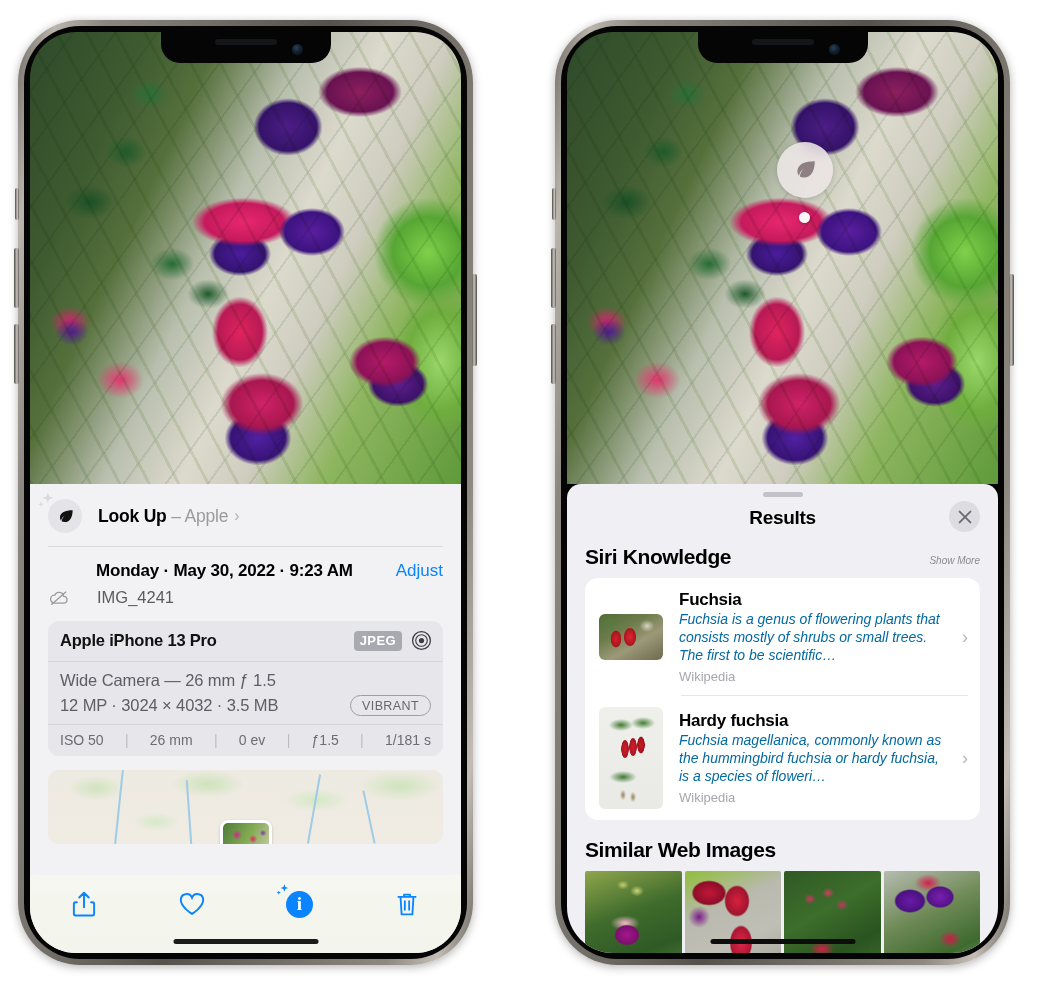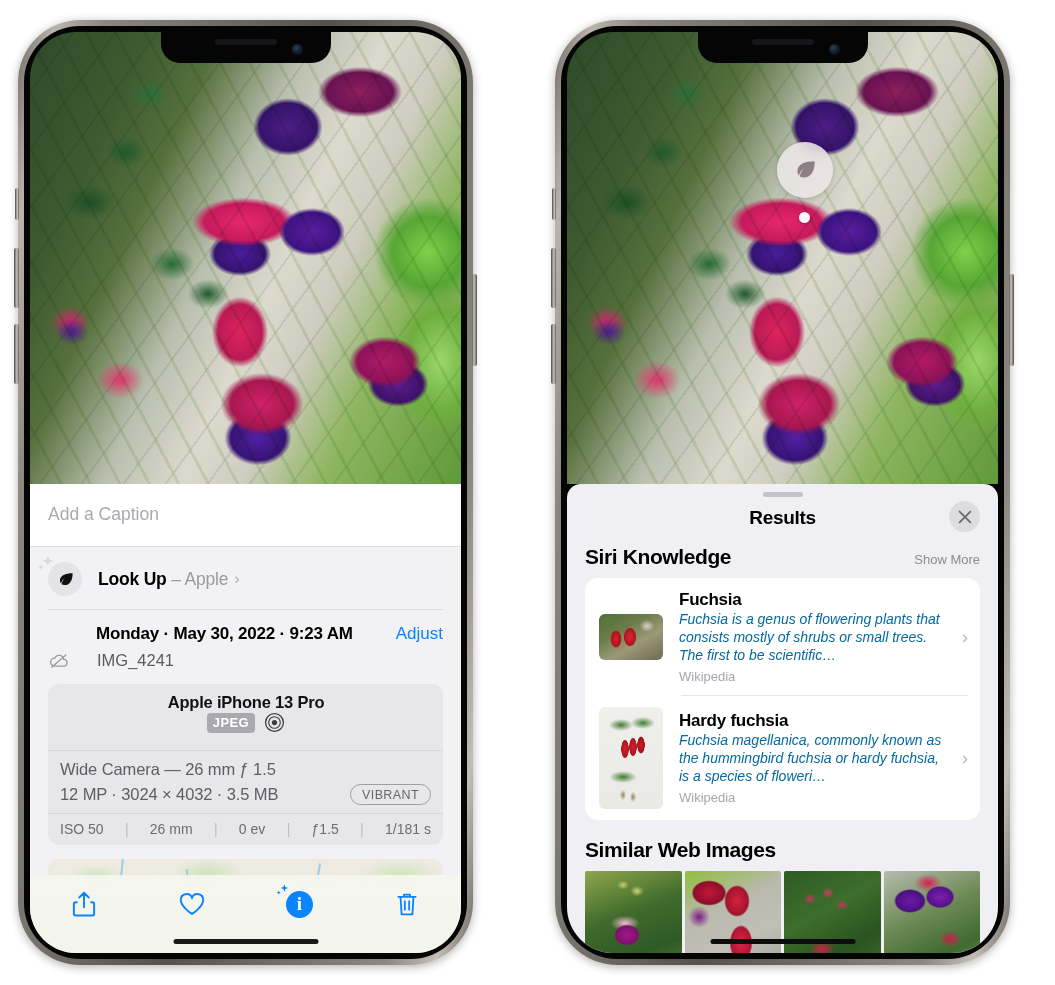--- a/index.html
+++ b/index.html
@@ -153,23 +153,22 @@
   .meta-file { font-size: 16.5px; color: #5b5b60; }
 
   .camcard {
     margin: 2px 18px 0 18px;
     background: #e6e6eb;
     border-radius: 11px;
     overflow: hidden;
   }
   .cam-h {
     display: flex; align-items: center; justify-content: space-between;
-    padding: 9px 11px 17px 12px;
+    padding: 9px 11px 10px 12px;
     border-bottom: 1px solid #d5d5da;
-    flex-direction: column;
   }
   .cam-model { font-size: 16.5px; font-weight: 700; color: #111; letter-spacing: -.2px; }
   .cam-h-right { display: flex; align-items: center; gap: 9px; }
   .tag-jpeg {
     background: #a9a9b0; color: #fff; font-size: 13px; font-weight: 700;
     padding: 2.5px 6px; border-radius: 4px; letter-spacing: .4px;
   }
   .cam-body { padding: 9px 12px 8px 12px; border-bottom: 1px solid #d5d5da; }
   .cam-lens { font-size: 16.5px; color: #5d5d63; letter-spacing: -.1px; }
   .cam-size-row { display: flex; align-items: center; justify-content: space-between; margin-top: 5px; }
@@ -259,21 +258,21 @@
     position: absolute; right: 18px; top: 4px;
     width: 31px; height: 31px; border-radius: 50%;
     background: #dcdce1; color: #6c6c73;
     display: flex; align-items: center; justify-content: center; font-size: 16px;
   }
   .sec-head {
     display: flex; align-items: baseline; justify-content: space-between;
     padding: 0 18px 9px 18px;
   }
   .sec-title { font-size: 21px; font-weight: 700; color: #000; letter-spacing: -.4px; }
-  .sec-more { font-size: 13px; color: #8a8a90; }
+  .sec-more { font-size: 10px; color: #8a8a90; font-style: italic; }
 
   .kcard {
     margin: 0 18px; background: #fff; border-radius: 13px; overflow: hidden;
   }
   .krow { display: flex; padding: 12px 12px 11px 14px; align-items: center; position: relative; }
   .krow + .krow::before {
     content: ""; position: absolute; left: 96px; right: 12px; top: 0; height: 1px; background: #e6e6ea;
   }
   .kthumb { flex: none; border-radius: 6px; overflow: hidden; margin-right: 16px; }
   .kthumb.a {
@@ -356,23 +355,20 @@
 
       <div class="photo"></div>
 
       <div class="notch">
         <div class="speaker"></div>
         <div class="front-cam"></div>
       </div>
 
       <div class="sheet">
 
-        <div class="caption-row">
-          <div class="caption-ph">Add a Caption</div>
-        </div>
 
         <div class="lookup-row">
           <div class="leaf-badge">
             <svg class="sparkle" viewBox="0 0 24 24">
               <path fill="currentColor" d="M14 3l1.5 4L20 8.5 15.5 10 14 14l-1.5-4L8 8.5 12.5 7z"></path>
               <path fill="currentColor" d="M6.5 12.5l.8 2.2 2.2.8-2.2.8-.8 2.2-.8-2.2-2.2-.8 2.2-.8z"></path>
             </svg>
             <svg width="19" height="19" viewBox="0 0 24 24">
               <path fill="#111" d="M21 4c-9 0-16 2.6-16 9.2 0 1.6.5 3 1.4 4.1.5-2.6 2-5 4.6-6.9-2 2-3.3 4.5-3.8 7.6 1 .6 2.2 1 3.6 1C18.2 19 21 12.2 21 4z"></path>
             </svg>

